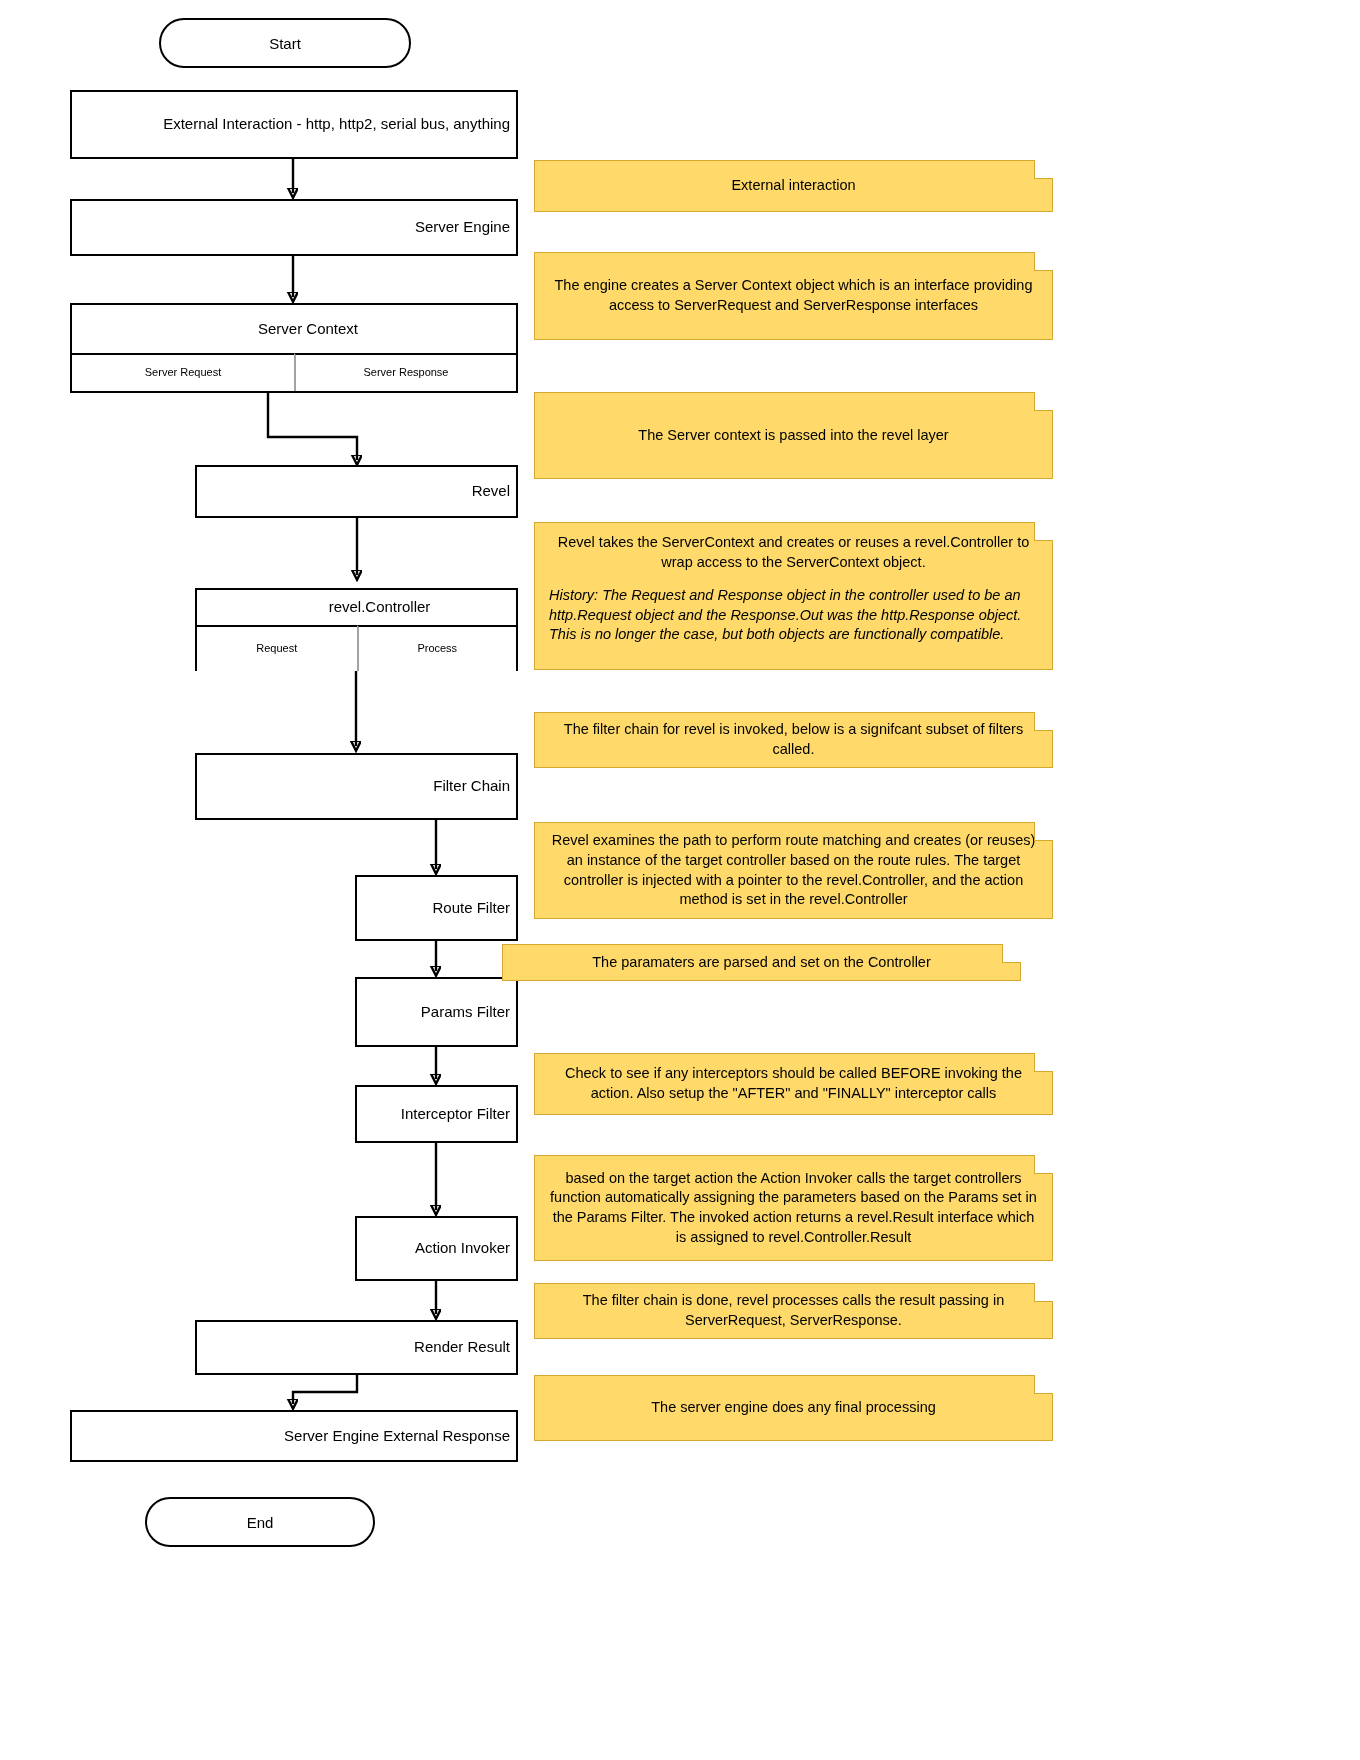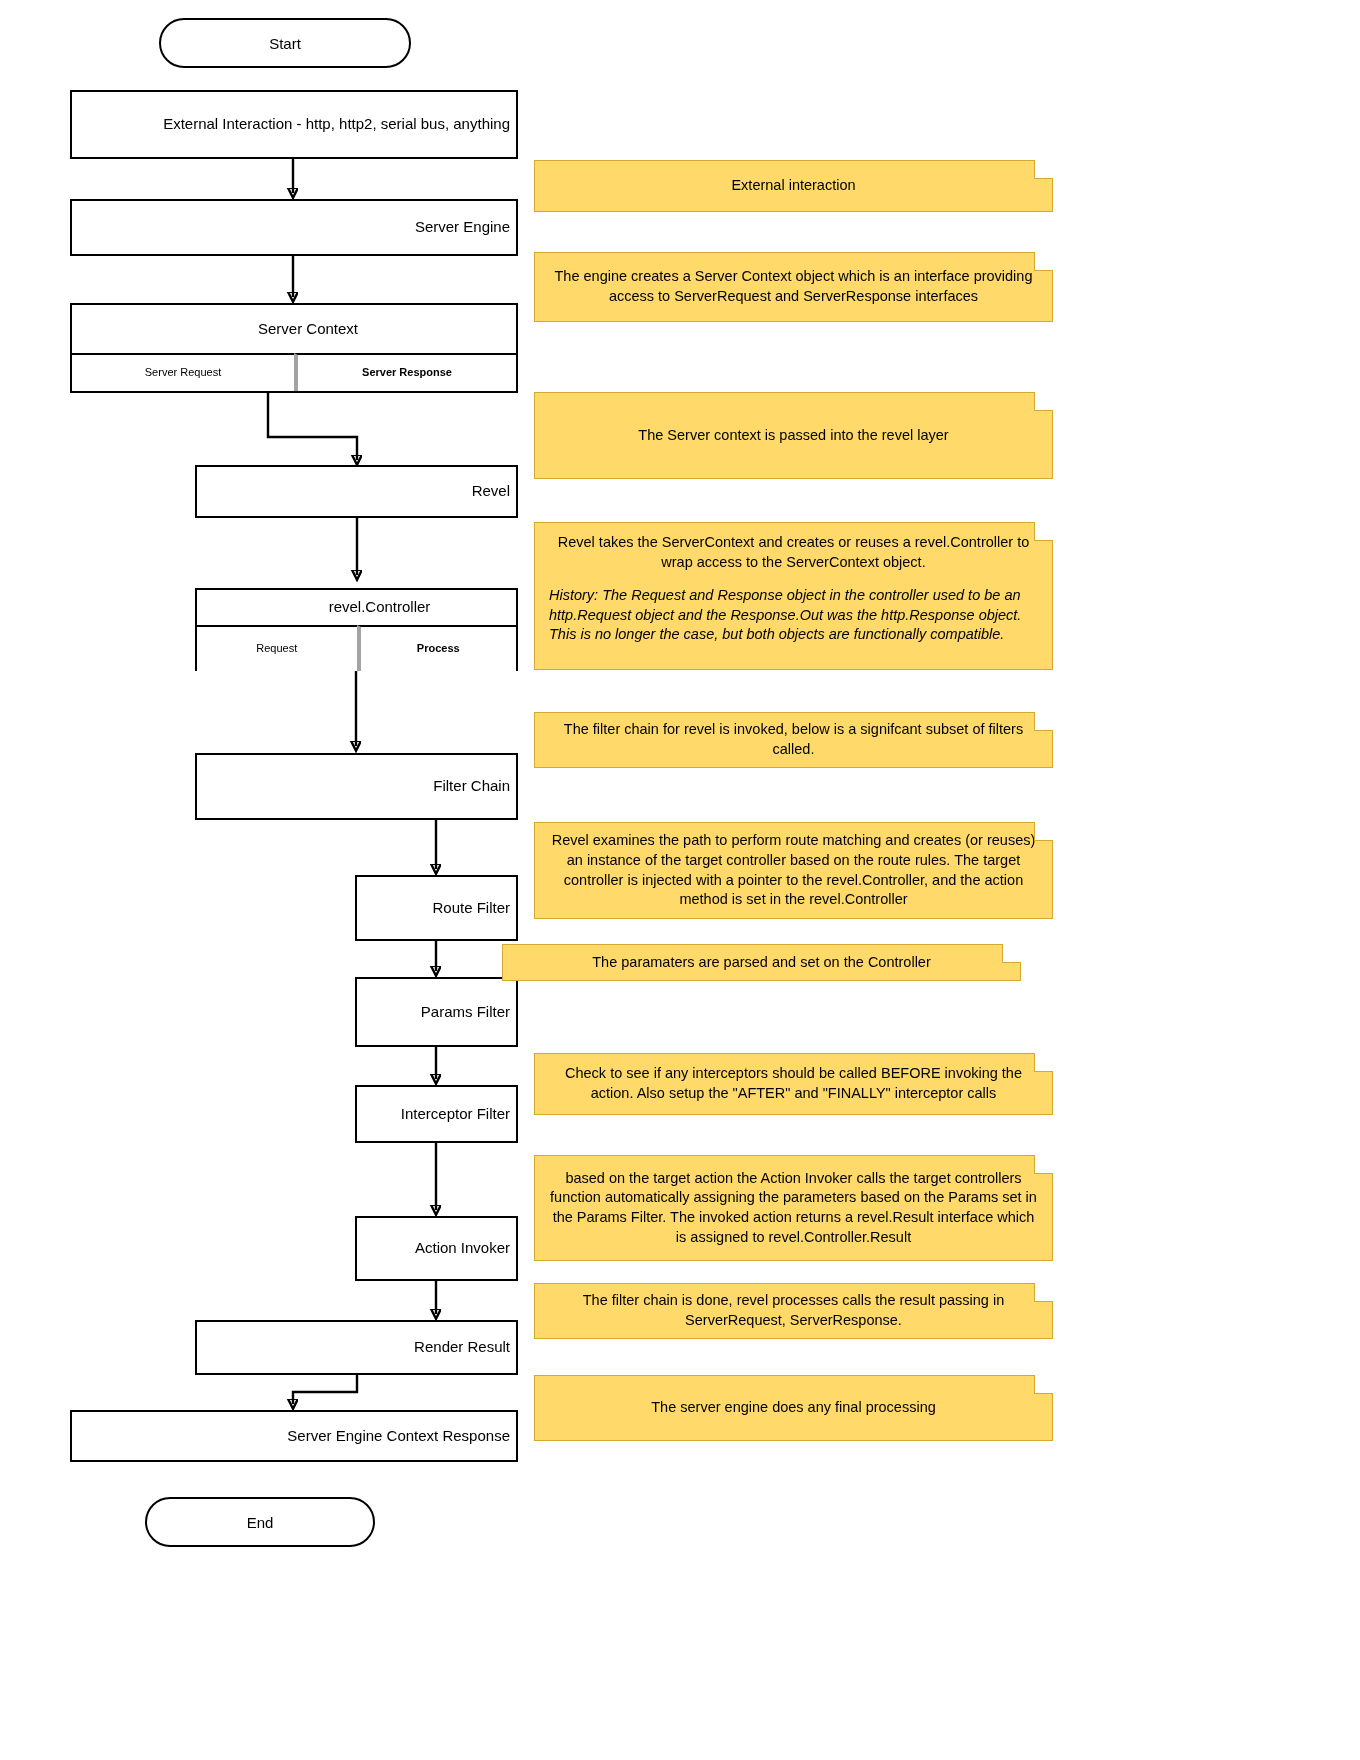--- a/index.html
+++ b/index.html
@@ -54,22 +54,21 @@
     box-sizing: border-box;
     flex: 1 1 50%;
     border-top: 2px solid #000000;
     display: flex;
     align-items: center;
     justify-content: center;
     font-size: 11px;
     background: #ffffff;
   }
   .split-cell + .split-cell {
-    border-left: 4px solid #a3a3a3;
-    font-weight: bold;
+    border-left: 2px solid #a3a3a3;
   }
   
   .node.has-split {
     display: block;
     padding: 0;
   }
   .node.has-split .node-title {
     display: flex;
     align-items: center;
     justify-content: center;
@@ -217,35 +216,35 @@
 
   <div class="node" style="left:355px; top:1216px; width:163px; height:65px;">
     <span>Action Invoker</span>
   </div>
 
   <div class="node" style="left:195px; top:1320px; width:323px; height:55px;">
     <span>Render Result</span>
   </div>
 
   <div class="node" style="left:70px; top:1410px; width:448px; height:52px;">
-    <span>Server Engine Context Response</span>
+    <span>Server Engine External Response</span>
   </div>
 
   <div class="terminator" style="left:145px; top:1497px; width:230px; height:50px;text-align:right;">
     <span>End</span>
   </div>
 
   <div class="note" style="left:534px; top:160px; width:519px; height:52px;">
     <span class="note-fold"></span>
     <div class="note-body">
       <p class="note-p">External interaction</p>
     </div>
   </div>
 
-  <div class="note" style="left:534px; top:252px; width:519px; height:70px;">
+  <div class="note" style="left:534px; top:252px; width:519px; height:88px;">
     <span class="note-fold"></span>
     <div class="note-body">
       <p class="note-p">The engine creates a Server Context object which is an interface providing access to ServerRequest and ServerResponse interfaces</p>
     </div>
   </div>
 
   <div class="note" style="left:534px; top:392px; width:519px; height:87px;">
     <span class="note-fold"></span>
     <div class="note-body">
       <p class="note-p">The Server context is passed into the revel layer</p>

